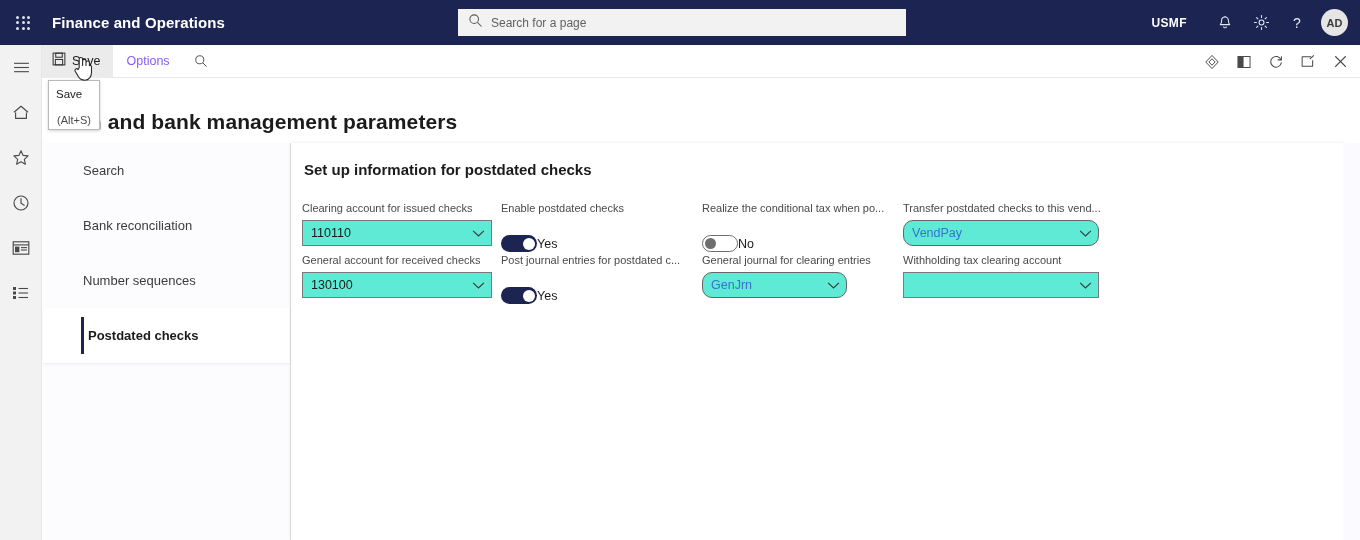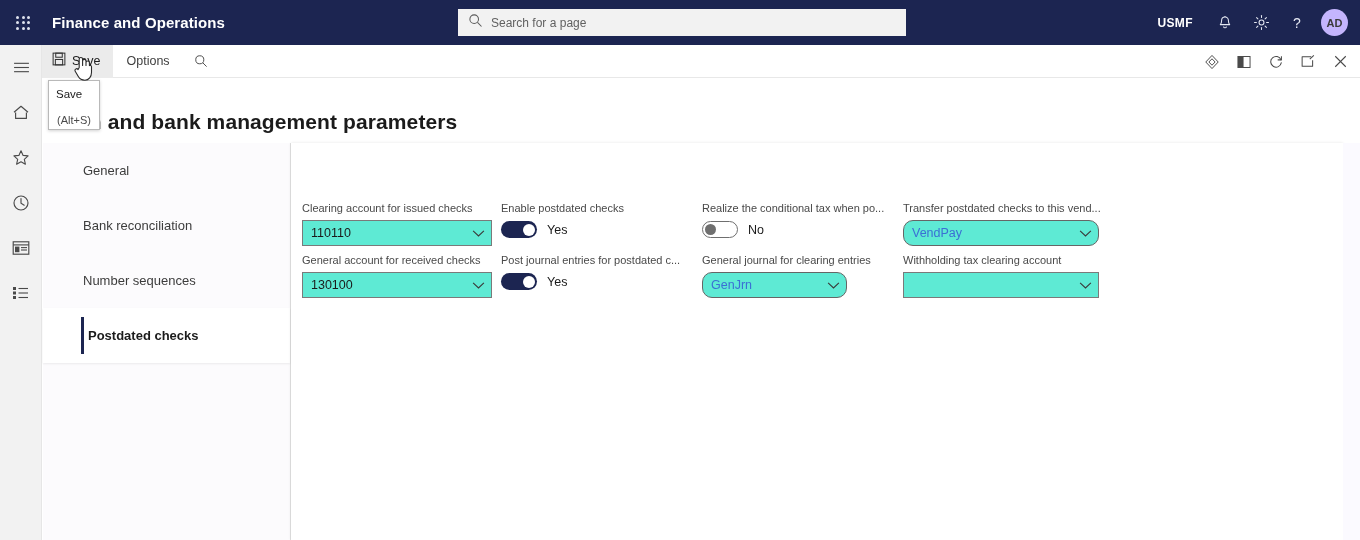--- a/index.html
+++ b/index.html
@@ -25,24 +25,24 @@
     margin-left:6px; white-space:nowrap;
   }
   .hdr-search {
     position:absolute; left:458px; top:9px; width:448px; height:27px;
     background:#f2f2f2; display:flex; align-items:center; padding-left:10px;
     cursor:text;
   }
   .hdr-search .mag { margin-right:8px; display:block; }
   .hdr-search-text { font-size:12px; color:#616161; }
   .hdr-right { position:absolute; right:8px; top:0; height:45px; display:flex; align-items:center; }
-  .hdr-company { color:#ffffff; font-size:12px; font-weight:bold; letter-spacing:.4px; margin-right:14px; cursor:pointer; }
+  .hdr-company { color:#ffffff; font-size:12px; font-weight:bold; letter-spacing:.4px; margin-right:20px; cursor:pointer; }
   .hdr-ic { width:36px; height:45px; display:flex; align-items:center; justify-content:center; cursor:pointer; }
   .avatar {
-    width:27px; height:27px; border-radius:50%; background:#c4b5fd;
+    width:27px; height:27px; border-radius:50%; background:#e5e5e5;
     color:#3b3b3b; font-size:11px; font-weight:bold;
     display:flex; align-items:center; justify-content:center;
     margin-left:6px; margin-right:4px; cursor:pointer;
   }
 
   
   .rail {
     position:absolute; left:0; top:45px; width:42px; height:495px;
     background:#f2f2f2; border-right:1px solid #e6e6e6;
   }
@@ -57,21 +57,21 @@
     background:#ffffff; border-bottom:1px solid #e8e8e8;
     display:flex; align-items:center;
   }
   .cmd-save {
     height:33px; padding:0 12px 0 10px; display:flex; align-items:center; gap:6px;
     background:#ebebeb; cursor:pointer; position:relative;
   }
   .cmd-save .lbl { font-size:12.5px; color:#1b1b1b; }
   .cmd-item {
     height:33px; padding:0 14px; display:flex; align-items:center;
-    font-size:12.5px; color:#404040; cursor:pointer;
+    font-size:12.5px; color:#8b5cf6; cursor:pointer;
   }
   .cmd-search-ic { padding:0 10px; height:33px; display:flex; align-items:center; cursor:pointer; }
   .cmd-right { position:absolute; right:4px; top:0; height:33px; display:flex; align-items:center; }
   .cmd-right-ic { width:32px; height:33px; display:flex; align-items:center; justify-content:center; cursor:pointer; }
 
   
   .tooltip {
     position:absolute; left:48px; top:80px; width:52px; height:50px;
     background:#ffffff; border:1px solid #b9b9b9;
     box-shadow:0 1px 3px rgba(0,0,0,.18);
@@ -115,21 +115,21 @@
   .flabel { font-size:11px; color:#494949; white-space:nowrap; line-height:14px; }
   .combo {
     margin-top:5px; height:26px; border:1px solid #7a7a7a; background:#5eead4;
     display:flex; align-items:center; padding:0 6px 0 8px; cursor:pointer;
   }
   .combo .val { font-size:12.5px; color:#1b1b1b; flex:1; white-space:nowrap; }
   .combo.link { border-color:#666;border-radius:10px; }
   .combo.link .val { color:#3b6fd4; }
   .chev { flex:0 0 auto; }
 
-  .toggle-row { margin-top:6px; display:flex; align-items:center; gap:10px; cursor:pointer; }
+  .toggle-row { margin-top:20px; display:flex; align-items:center; cursor:pointer; }
   .tgl { width:36px; height:17px; border-radius:9px; position:relative; flex:0 0 auto; }
   .tgl.on { background:#1c2551; }
   .tgl.on .knob { position:absolute; right:2.5px; top:2.5px; width:12px; height:12px; border-radius:50%; background:#fff; }
   .tgl.off { background:#ffffff; border:1px solid #6f6f6f; }
   .tgl.off .knob { position:absolute; left:2px; top:2px; width:11px; height:11px; border-radius:50%; background:#6f6f6f; }
   .tgl-lbl { font-size:12.5px; color:#1b1b1b; }
 
   
   .gutter { position:absolute; left:1343px; top:143px; width:17px; height:397px; background:#fbfaff; }
 </style>
@@ -311,27 +311,28 @@
 
   <div class="cursor">
     <svg width="22" height="28" viewBox="0 0 22 28">
       <path d="M6.2 12.6V4.3c0-1 .8-1.8 1.7-1.8s1.7.8 1.7 1.8v6.1V6.2c0-1 .8-1.8 1.7-1.8s1.7.8 1.7 1.8v4.3V7.8c0-1 .8-1.8 1.7-1.8s1.7.8 1.7 1.8v2.8c.7-.3 2.1-.3 2.1 1.2v5.8c0 3.9-2.6 7.6-6.6 7.6-3.3 0-5.3-1.3-6.6-3.6l-3.1-5.4c-.5-.9-.2-1.9.7-2.3.8-.4 1.7-.1 2.2.7z" fill="#ffffff" stroke="#2b2b2b" stroke-width="1.1" stroke-linejoin="round"></path>
     </svg>
   </div>
 
   <div class="page-title">Cash and bank management parameters</div>
 
   <div class="tabpanel">
-    <div class="tab">General</div>
+    <div class="tab">Search</div>
     <div class="tab">Bank reconciliation</div>
     <div class="tab">Number sequences</div>
     <div class="tab sel">Postdated checks</div>
   </div>
 
   <div class="card">
+    <div class="card-h">Set up information for postdated checks</div>
 
     <div class="field" style="left:11px; top:58px; width:190px;">
       <div class="flabel">Clearing account for issued checks</div>
       <div class="combo">
         <span class="val">110110</span>
         <span class="chev">
           <svg width="13" height="9" viewBox="0 0 14 9">
               <path d="M1.2 1.6 7 7.2l5.8-5.6" fill="none" stroke="#3a3a3a" stroke-width="1.2"></path>
             </svg>
         </span>

